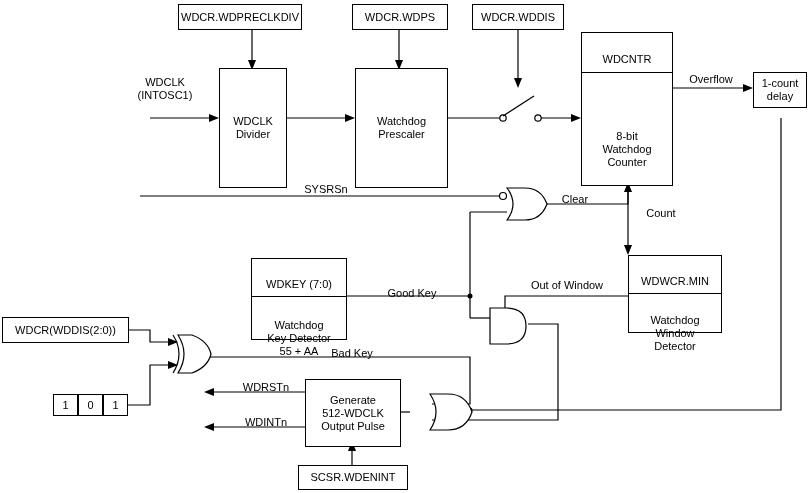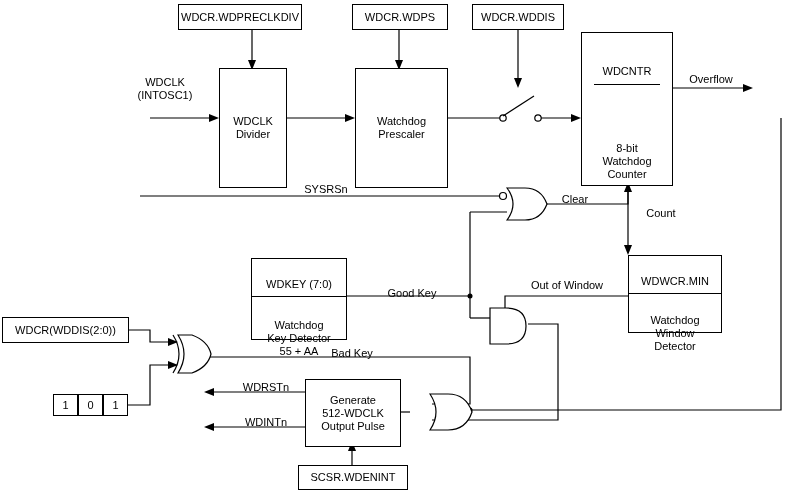--- a/index.html
+++ b/index.html
@@ -168,27 +168,29 @@
   <div class="box" style="left:472px; top:4px; width:92px; height:26px;">WDCR.WDDIS</div>
 
   <div class="box" style="left:352px; top:4px; width:96px; height:26px;">WDCR.WDPS</div>
 
   <div class="box" style="left:219px; top:68px; width:68px; height:120px;">WDCLK
 Divider</div>
 
   <div class="box" style="left:355px; top:68px; width:93px; height:120px;">Watchdog
 Prescaler</div>
 
-  <div class="box" style="left:581px; top:32px; width:92px; height:154px; display:block; padding:12px;">
+  <div class="box" style="left:581px; top:32px; width:92px; height:154px; display:block; padding:0;">
     <div style="height:26px; border-bottom:1px solid #000; display:flex; align-items:center; justify-content:center;">WDCNTR</div>
     <div style="height:126px; display:flex; align-items:center; justify-content:center; white-space:pre-line;">8-bit
 Watchdog
 Counter</div>
   </div>
 
+  <div class="box" style="left:753px; top:72px; width:54px; height:36px;">1-count
+delay</div>
 
   <div class="box" style="left:628px; top:255px; width:94px; height:78px; display:block; padding:0;">
     <div style="height:24px; border-bottom:1px solid #000; display:flex; align-items:center; justify-content:center;">WDWCR.MIN</div>
     <div style="height:52px; display:flex; align-items:center; justify-content:center; white-space:pre-line;">Watchdog
 Window
 Detector</div>
   </div>
 
   <div class="box" style="left:251px; top:258px; width:96px; height:82px; display:block; padding:0;">
     <div style="height:24px; border-bottom:1px solid #000; display:flex; align-items:center; justify-content:center;">WDKEY (7:0)</div>

